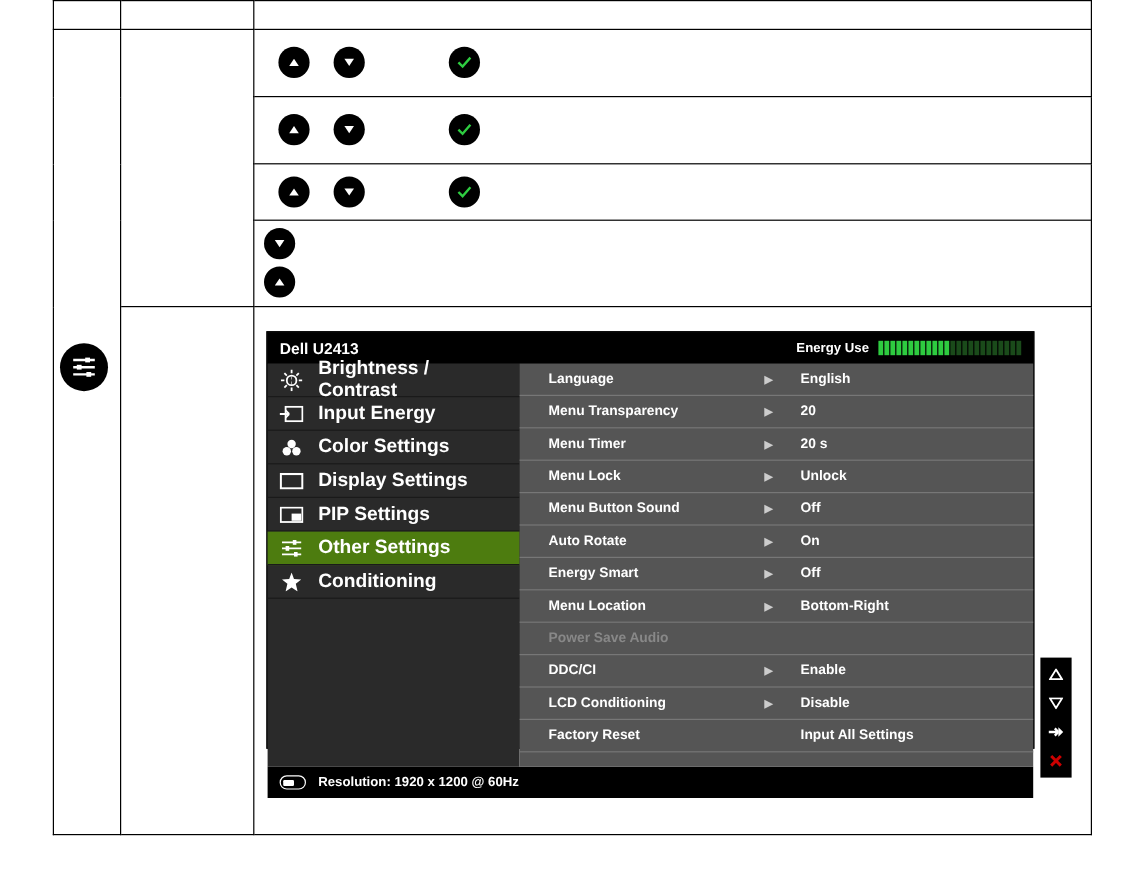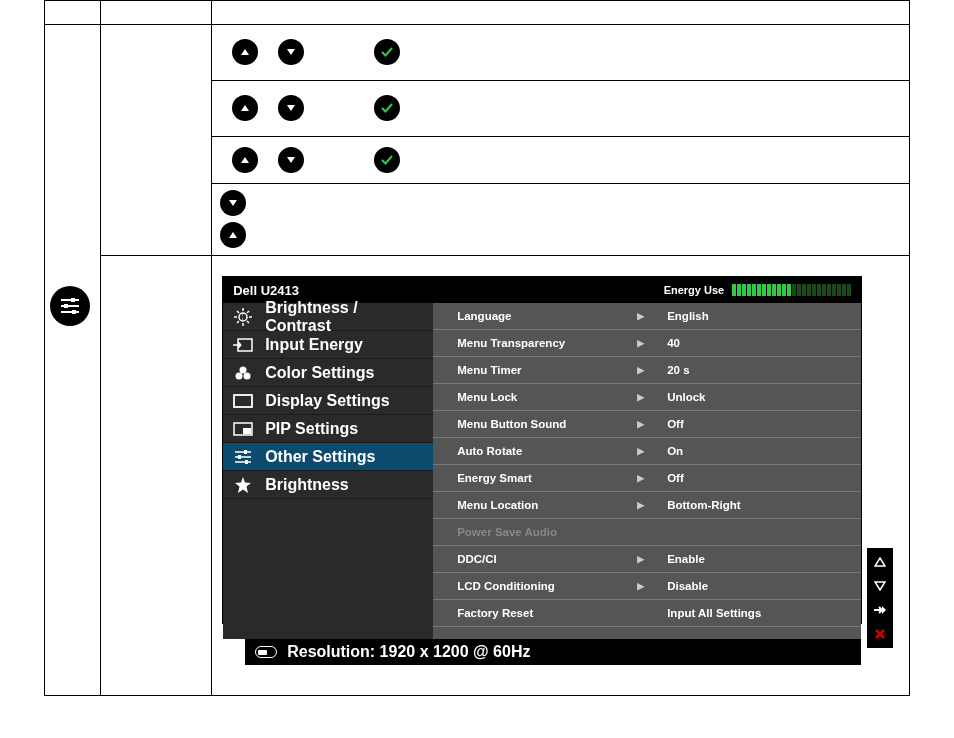--- a/index.html
+++ b/index.html
@@ -58,37 +58,37 @@
   
   .osd-body { display: flex; height: 336px; }
   .osd-left { width: 210px; background: #2a2a2a; }
   .osd-right { flex: 1; background: #555; }
   
   .menu-item {
     height: 28px; display: flex; align-items: center;
     padding: 0 10px; gap: 12px; color: #fff; cursor: pointer;
     border-bottom: 1px solid #1a1a1a;
   }
-  .menu-item.active { background: #0c4a6e; }
+  .menu-item.active { background: #4d7c0f; }
   .menu-icon { width: 20px; height: 16px; display: flex; align-items: center; justify-content: center; flex-shrink: 0; }
   .menu-label { font-size: 16px; font-weight: bold; }
   
   .setting-row {
     height: 27px; display: flex; align-items: center;
     border-bottom: 1px solid #777; padding: 0 24px;
     color: #fff; font-size: 11.5px; font-weight: bold;
   }
   .setting-row.disabled { color: #888; }
   .setting-name { width: 180px; }
   .setting-arrow { width: 30px; font-size: 9px; color: #ccc; }
   .setting-value { flex: 1; }
   
   .osd-footer {
     height: 26px; background: #000; display: flex; align-items: center;
-    padding: 0 10px; gap: 10px; font-size: 16px; font-weight: bold; margin-left: 22px;
+    padding: 0 10px; gap: 10px; font-size: 11px; font-weight: bold;
   }
   .res-icon {
     width: 22px; height: 12px; border: 1.5px solid #fff; border-radius: 6px;
     display: inline-flex; align-items: center; padding: 0 2px;
   }
   .res-icon::after { content: ""; width: 9px; height: 5px; background: #fff; border-radius: 1px; }
   
   
   .side-controls {
     position: absolute; right: 16px; top: 292px;
@@ -302,33 +302,33 @@
                         </svg>
                       </span>
                       <span class="menu-label">Other Settings</span>
                     </div>
                     <div class="menu-item">
                       <span class="menu-icon">
                         <svg width="16" height="16" viewBox="0 0 16 16">
                           <path d="M8 0 L10 5.5 L16 6 L11.5 9.5 L13 16 L8 12.5 L3 16 L4.5 9.5 L0 6 L6 5.5 Z" fill="#fff"></path>
                         </svg>
                       </span>
-                      <span class="menu-label">Brightness</span>
+                      <span class="menu-label">Conditioning</span>
                     </div>
                   </div>
             <div class="osd-right" id="osd-settings">
                     <div class="setting-row">
                       <span class="setting-name">Language</span>
                       <span class="setting-arrow">▶</span>
                       <span class="setting-value">English</span>
                     </div>
                     <div class="setting-row">
                       <span class="setting-name">Menu Transparency</span>
                       <span class="setting-arrow">▶</span>
-                      <span class="setting-value">40</span>
+                      <span class="setting-value">20</span>
                     </div>
                     <div class="setting-row">
                       <span class="setting-name">Menu Timer</span>
                       <span class="setting-arrow">▶</span>
                       <span class="setting-value">20 s</span>
                     </div>
                     <div class="setting-row">
                       <span class="setting-name">Menu Lock</span>
                       <span class="setting-arrow">▶</span>
                       <span class="setting-value">Unlock</span>

